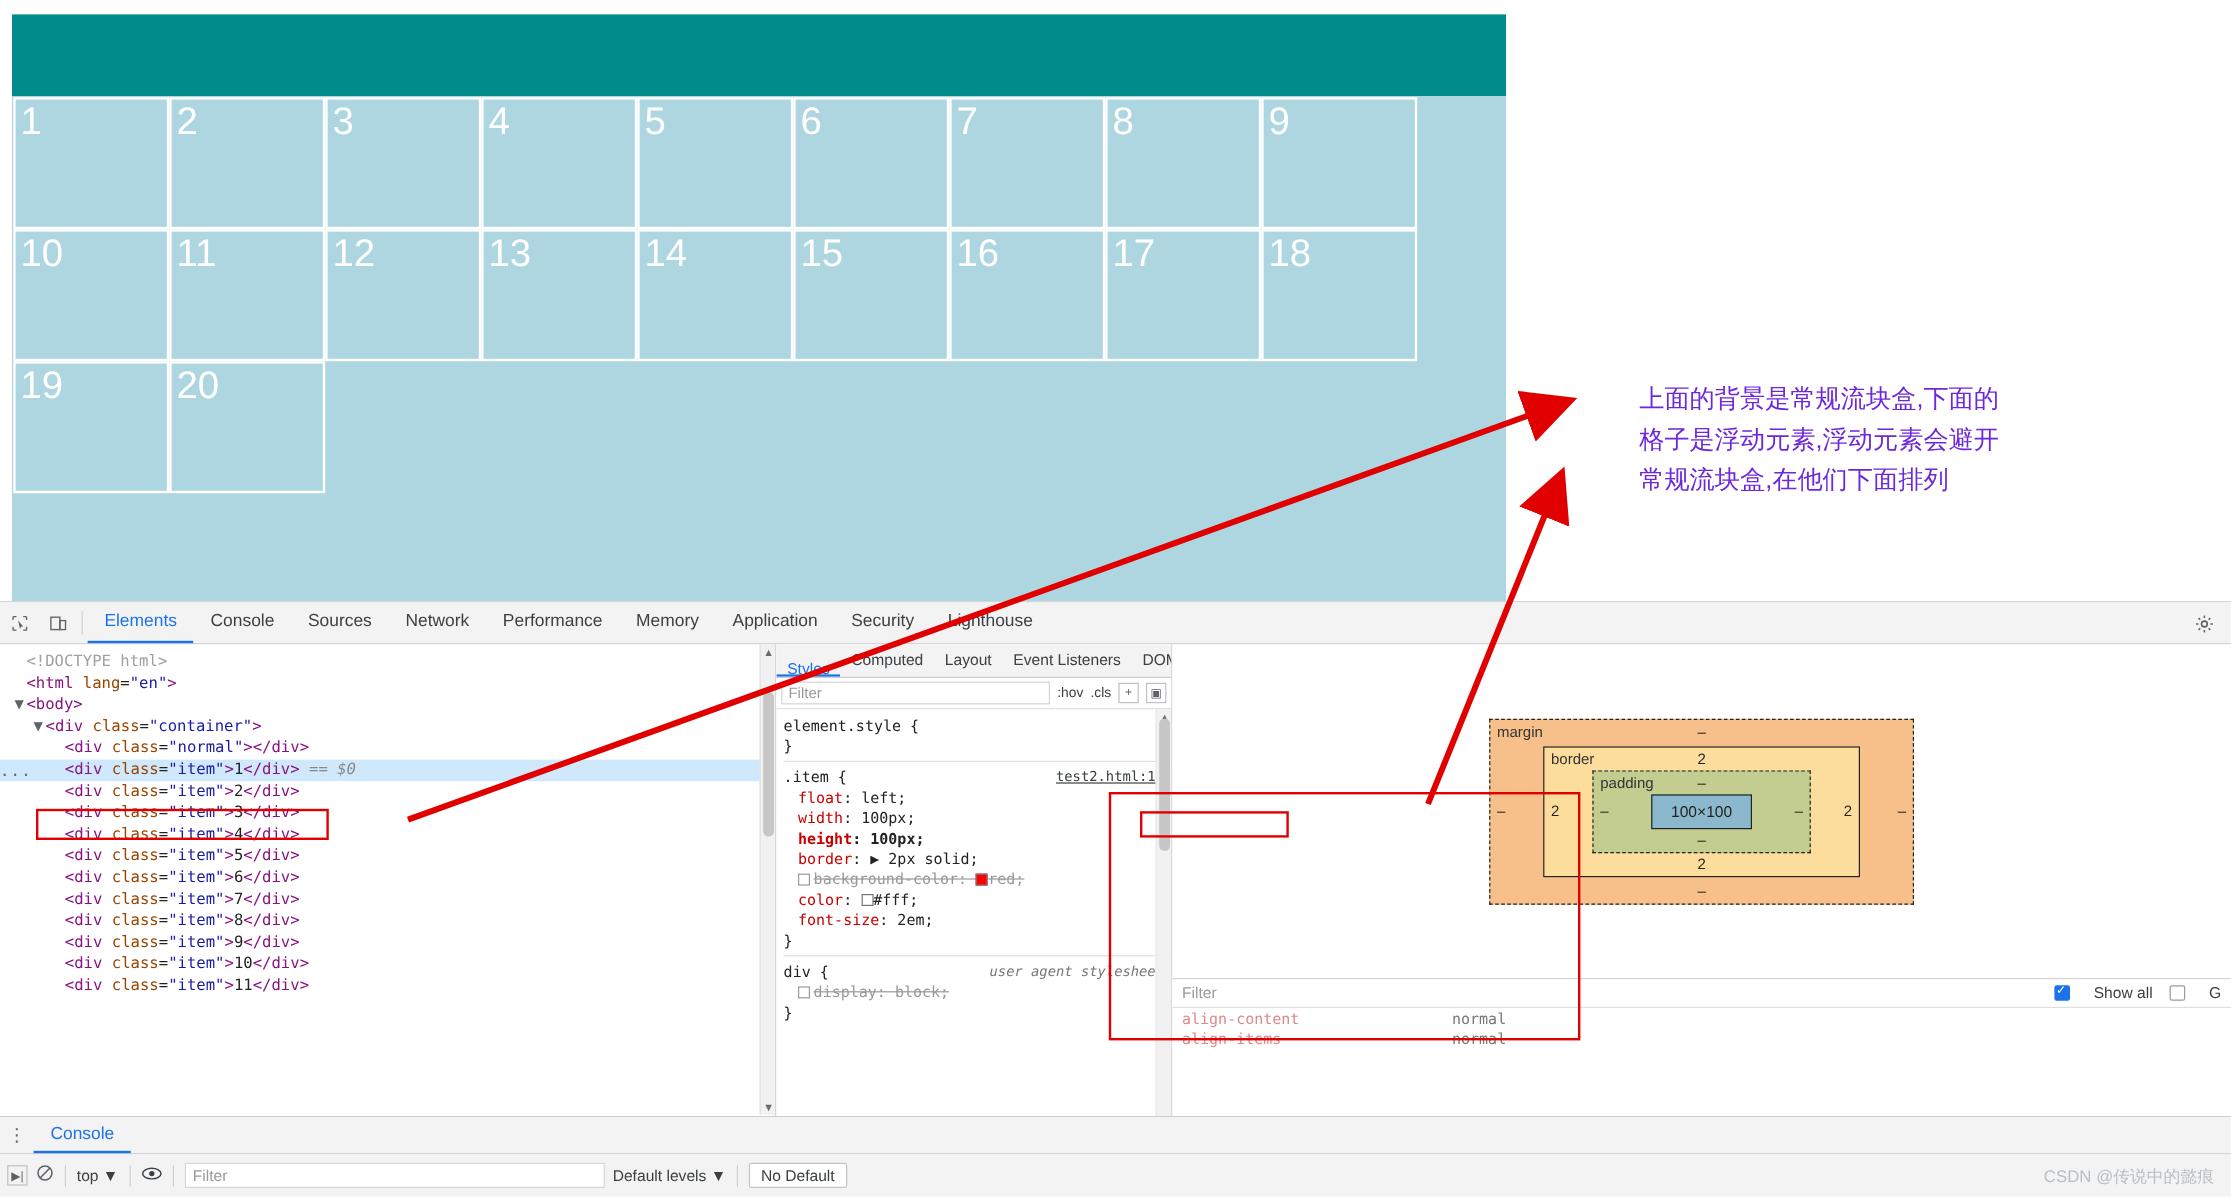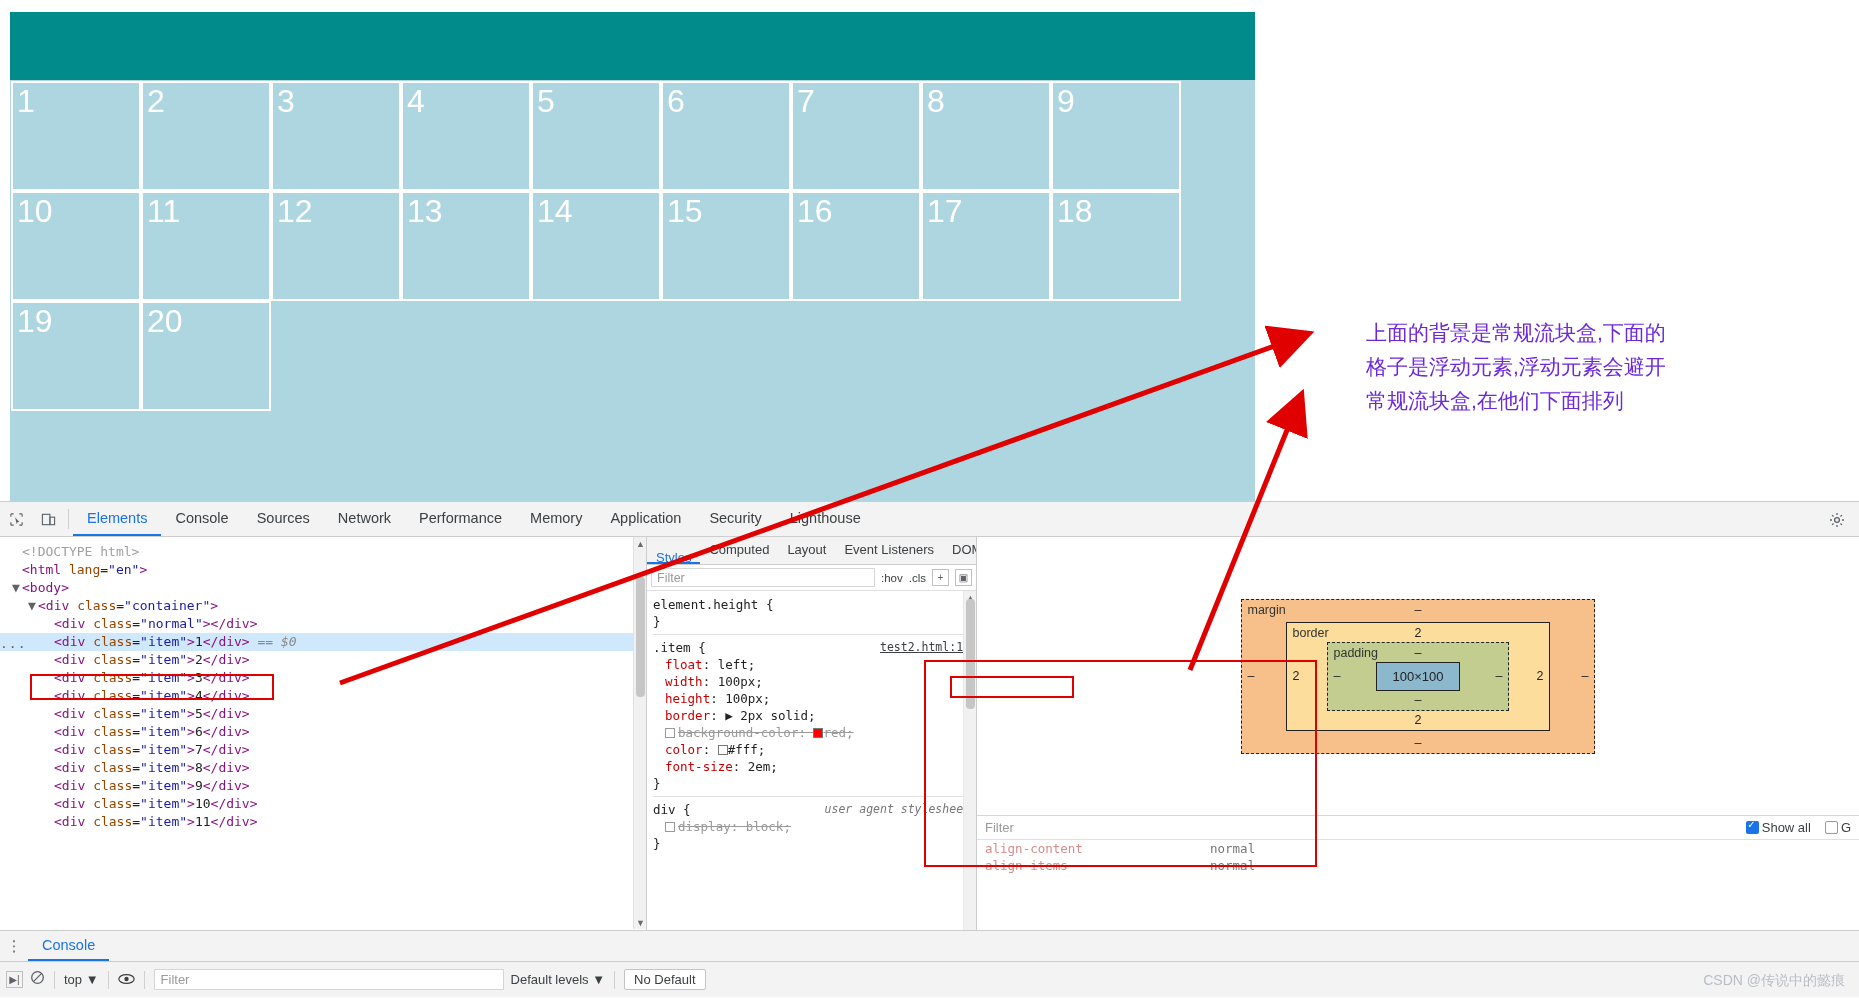--- a/index.html
+++ b/index.html
@@ -155,21 +155,21 @@
   .bm-content { background:#8bb8cd; border:1px solid #222; padding:6px 16px; font-size:13px; }
   .bm-label { position:absolute; left:6px; top:3px; font-size:12.5px; color:#333; }
   .bm-t, .bm-b { position:absolute; left:50%; transform:translateX(-50%); font-size:12.5px; }
   .bm-l { position:absolute; left:6px; top:50%; transform:translateY(-50%); }
   .bm-r { position:absolute; right:6px; top:50%; transform:translateY(-50%); }
   #computed-filterbar {
     height:25px; border-top:1px solid #d6d6d6; border-bottom:1px solid #e0e0e0;
     display:flex; align-items:center; padding:0 8px; font-size:13px; color:#777; background:#fff;
   }
   #computed-filter-input { flex:1; color:#9a9a9a; }
-  .chk-wrap { display:flex; align-items:center; gap:3px; font-size:13px; color:#3c4043; margin-left:14px; cursor:pointer; }
+  .chk-wrap { display:flex; align-items:center; gap:20px; font-size:13px; color:#3c4043; margin-left:14px; cursor:pointer; }
   .chk-on { width:13px; height:13px; background:#1a73e8; border-radius:2px; position:relative; }
   .chk-on:after { content:"✓"; color:#fff; font-size:10px; position:absolute; left:1.5px; top:-2px; }
   .chk-off { width:13px; height:13px; border:1.5px solid #9a9a9a; border-radius:2px; background:#fff; }
   .cp-row { display:flex; font-family:"DejaVu Sans Mono", monospace; font-size:12.5px; line-height:17px; padding:0 8px; }
   .cp-name { width:225px; color:#d98b8b; }
   .cp-val { color:#777; }
 
   
   #drawer { position:absolute; left:0; bottom:0; width:1859px; height:68px; border-top:1px solid #cdcdcd; background:#fff; }
   #drawer-tabs { height:31px; background:#f3f3f3; border-bottom:1px solid #cdcdcd; display:flex; align-items:stretch; }
@@ -300,29 +300,29 @@
         </div>
       <div id="styles-filterbar">
         <div id="styles-filter-input">Filter</div>
         <div class="hov-btn">:hov</div>
         <div class="hov-btn">.cls</div>
         <div class="sq-btn">+</div>
         <div class="sq-btn">▣</div>
       </div>
       <div id="css-list">
           <div class="crule">
-            <div><span class="csel">element.height {</span></div>
+            <div><span class="csel">element.style {</span></div>
             <div>}</div>
           </div>
           <div style="border-top: 1px solid rgb(224, 224, 224); margin: 3px -6px 3px 0px;"></div>
           <div class="crule">
             <div style="position: relative;"><span class="csel">.item {</span><span class="rule-src">test2.html:14</span></div>
             <div style="padding-left: 12px;"><span class="cprop ">float</span><span class="">: </span><span class="cval ">left;</span></div>
             <div style="padding-left: 12px;"><span class="cprop ">width</span><span class="">: </span><span class="cval ">100px;</span></div>
-            <div style="padding-left: 12px;"><span class="cprop ">height</span><span class="">: </span><span class="cval ">100px;</span></div>
+            <div style="padding-left: 12px; font-weight: bold;"><span class="cprop ">height</span><span class="">: </span><span class="cval ">100px;</span></div>
             <div style="padding-left: 12px;"><span class="cprop ">border</span><span class="">: </span><span class="cval">▶ </span><span class="cval ">2px solid;</span></div>
             <div style="padding-left: 12px;"><span class="disable-chk"></span><span class="cprop strike">background-color</span><span class="strike">: </span><span class="swatch" style="background:#ff0000"></span><span class="cval strike">red;</span></div>
             <div style="padding-left: 12px;"><span class="cprop ">color</span><span class="">: </span><span class="swatch" style="background:#ffffff"></span><span class="cval ">#fff;</span></div>
             <div style="padding-left: 12px;"><span class="cprop ">font-size</span><span class="">: </span><span class="cval ">2em;</span></div>
             <div>}</div>
           </div>
           <div style="border-top: 1px solid rgb(224, 224, 224); margin: 3px -6px 3px 0px;"></div>
           <div class="crule">
             <div style="position: relative;"><span class="csel">div {</span><span class="rule-src ua" style="text-decoration: none;">user agent stylesheet</span></div>
             <div style="padding-left: 12px;"><span class="disable-chk"></span><span class="cprop strike">display</span><span class="strike">: </span><span class="cval strike">block;</span></div>

